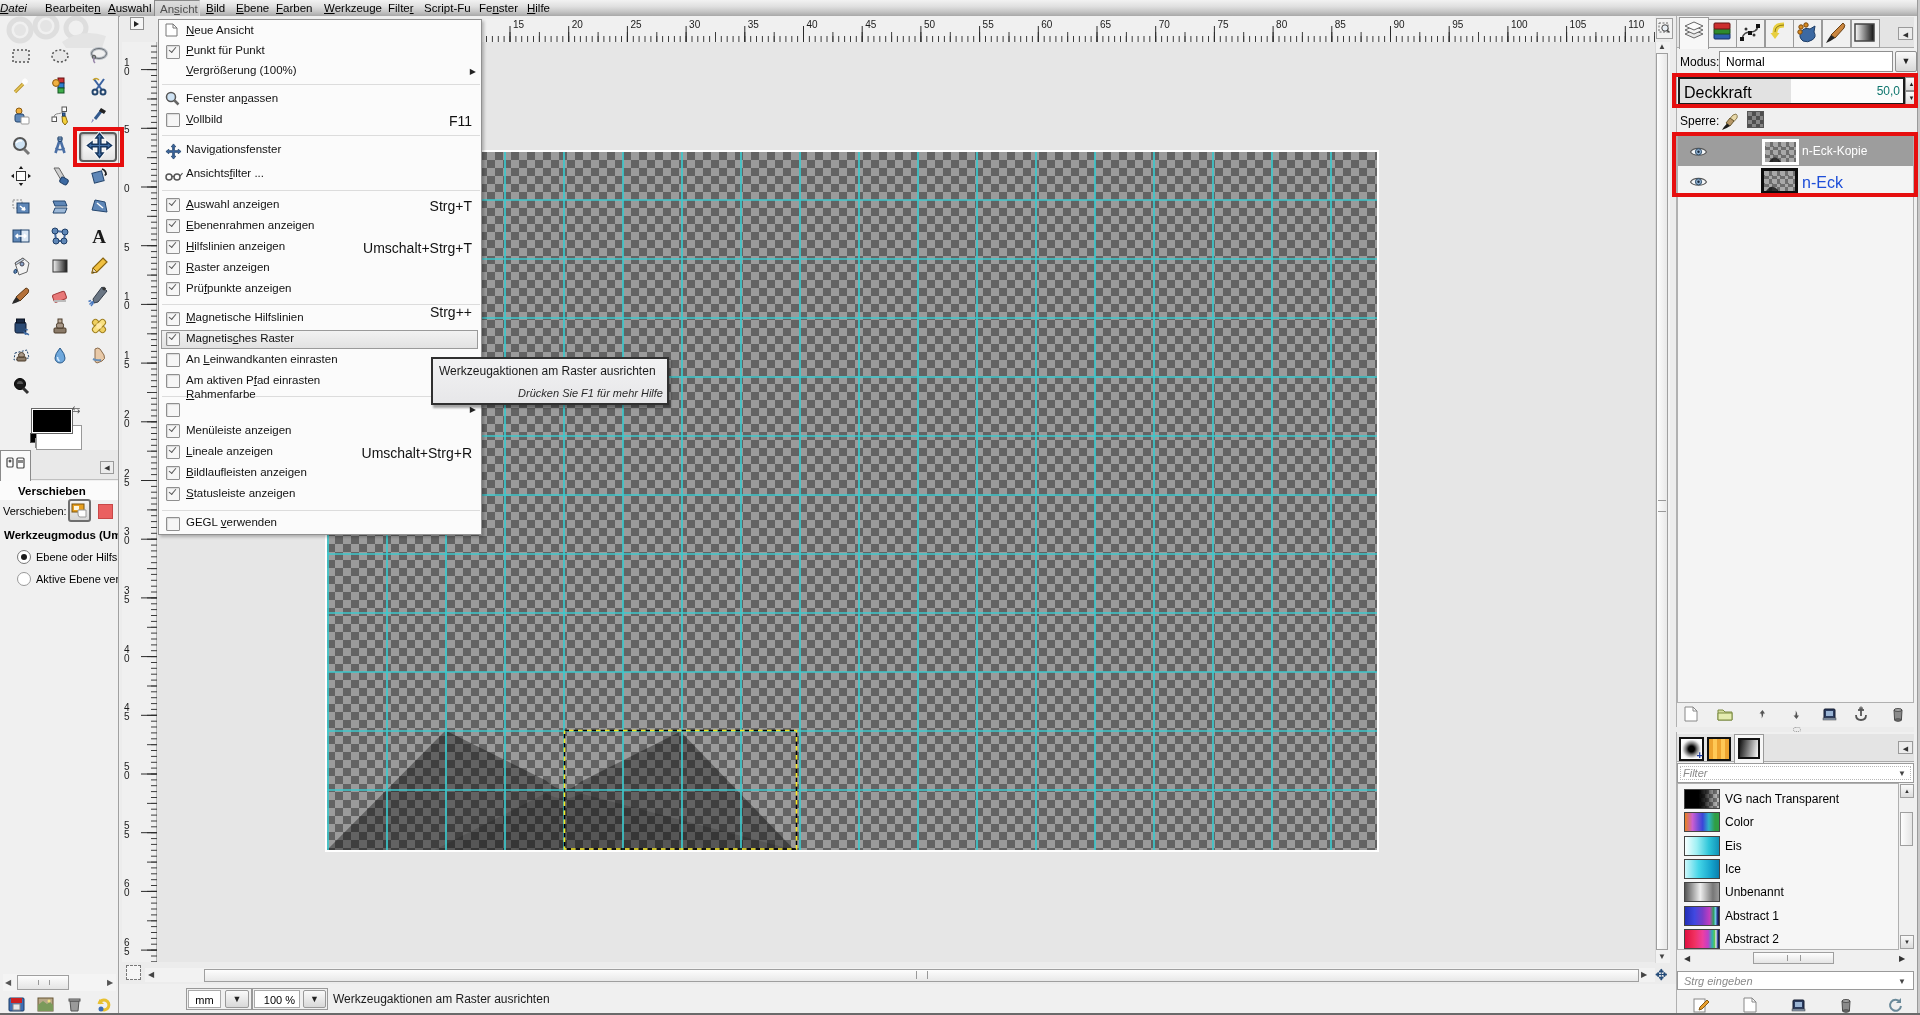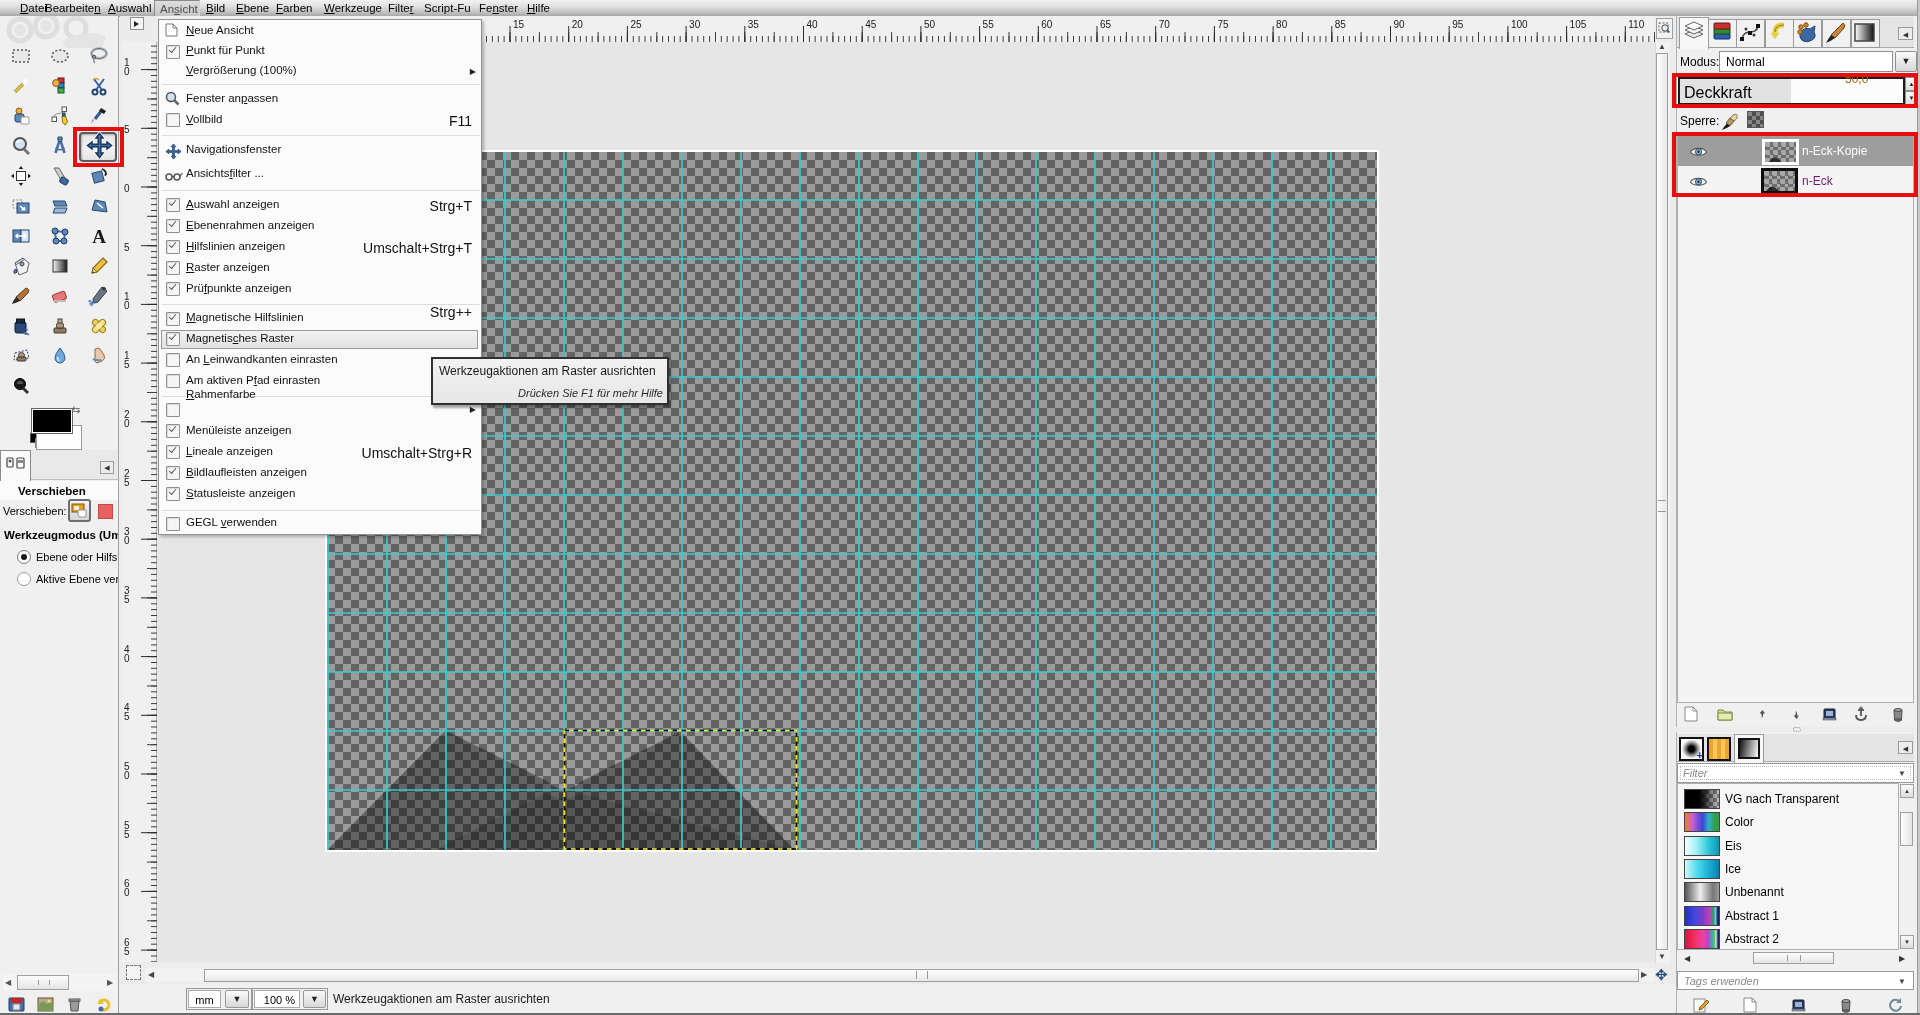--- a/index.html
+++ b/index.html
@@ -22,21 +22,21 @@
 .cbk::after{content:"";position:absolute;left:2px;top:1px;width:6px;height:3px;border-left:1.6px solid #5a5a5a;border-bottom:1.6px solid #5a5a5a;transform:rotate(-50deg);}
 u{text-decoration:underline;text-underline-offset:1px;}
 </style>
 </head>
 <body>
 
 <div class="abs" id="menubar" style="left:0;top:0;width:1920px;height:16px;
  background:linear-gradient(180deg,#f2f2f2 0%,#e0e0e0 40%,#c6c6c6 72%,#a8a8a8 100%);
  border-bottom:1px solid #a8a8a8;"></div>
 <div class="abs" style="left:0;top:1.5px;height:15px;font-size:11.5px;color:#000;white-space:nowrap;">
- <span class="abs" style="left:20px;"><u>D</u>atei</span>
+ <span class="abs" style="left:0;font-style:italic;"><u>D</u>atei</span>
  <span class="abs" style="left:45px;">Bearbeite<u>n</u></span>
  <span class="abs" style="left:108px;"><u>A</u>uswahl</span>
  <span class="abs" style="left:206px;"><u>B</u>ild</span>
  <span class="abs" style="left:236px;"><u>E</u>bene</span>
  <span class="abs" style="left:276px;"><u>F</u>arben</span>
  <span class="abs" style="left:324px;"><u>W</u>erkzeuge</span>
  <span class="abs" style="left:388px;">Filte<u>r</u></span>
  <span class="abs" style="left:424px;">Script-Fu</span>
  <span class="abs" style="left:479px;">Fe<u>n</u>ster</span>
  <span class="abs" style="left:527px;"><u>H</u>ilfe</span>
@@ -1051,21 +1051,21 @@
         <rect x="2" y="3" width="19" height="17" fill="url(#tg)" stroke="#444" stroke-width="1.5"></rect>
       </svg></div>
 <div class="abs" style="left:1898px;top:27px;width:15px;height:13px;background:#ececec;border:1px solid #9a9a9a;font-size:7px;color:#333;text-align:center;line-height:13px;box-sizing:border-box;">◀</div>
 <div class="abs" style="left:1680px;top:55px;font-size:12px;color:#000;">Modus:</div>
 <div class="abs" style="left:1719px;top:51px;width:174px;height:21px;background:#fff;border:1px solid #8f8f8f;box-sizing:border-box;"></div>
 <div class="abs" style="left:1726px;top:55px;font-size:12px;color:#000;">Normal</div>
 <div class="abs" style="left:1895px;top:51px;width:22px;height:21px;background:linear-gradient(180deg,#fafafa,#d8d8d8);border:1px solid #8f8f8f;border-radius:2px;box-sizing:border-box;text-align:center;font-size:9px;color:#222;line-height:19px;">▼</div>
 <div class="abs" style="left:1678px;top:77px;width:227px;height:28px;background:#fcfcfc;border:2px solid #1c1c1c;box-sizing:border-box;"></div>
 <div class="abs" style="left:1680px;top:79px;width:111px;height:24px;background:#e2e2e2;"></div>
 <div class="abs" style="left:1684px;top:84px;font-size:16px;color:#000;">Deckkraft</div>
-<div class="abs" style="left:1845px;top:72px;width:55px;font-size:12px;color:#a16207;">50,0</div>
+<div class="abs" style="left:1845px;top:84px;width:55px;font-size:12px;color:#0f766e;text-align:right;">50,0</div>
 <div class="abs" style="left:1905px;top:77px;width:13px;height:14px;background:linear-gradient(180deg,#fafafa,#dcdcdc);border:1px solid #8f8f8f;box-sizing:border-box;text-align:center;font-size:6px;color:#222;line-height:12px;">▲</div>
 <div class="abs" style="left:1905px;top:91px;width:13px;height:14px;background:linear-gradient(180deg,#fafafa,#dcdcdc);border:1px solid #8f8f8f;box-sizing:border-box;text-align:center;font-size:6px;color:#222;line-height:12px;">▼</div>
 <div class="abs" style="left:1680px;top:114px;font-size:12px;color:#000;">Sperre:</div>
 <div class="abs" style="left:1721px;top:112px;width:18px;height:18px;"><svg width="18" height="18">
         <path d="M15 2 q2 1.5 1 4 l-3 3.5 -4 -3 3 -3.5z" fill="#e8d8a8" stroke="#8a7a50"></path>
         <path d="M13 9 l-4 5 -4 -3 4 -5z" fill="#b89868" stroke="#6a5a30"></path>
         <path d="M6 11.5 q-3 3 -5 6.5 q4.5 -1.5 8 -4 z" fill="#1a1a1a"></path>
       </svg></div>
 <div class="abs" style="left:1747px;top:111px;width:17px;height:17px;border:1px solid #555;box-sizing:border-box;background-color:#858585;background-image:linear-gradient(45deg,#4e4e4e 25%,transparent 25% 75%,#4e4e4e 75%),linear-gradient(45deg,#4e4e4e 25%,transparent 25% 75%,#4e4e4e 75%);background-size:8px 8px;background-position:0 0,4px 4px;"></div>
 <div class="abs" style="left:1677px;top:133px;width:237px;height:570px;background:#f4f4f4;border:1px solid #b0b0b0;box-sizing:border-box;"></div>
@@ -1084,21 +1084,21 @@
 <div class="abs" style="left:1689px;top:174px;"><svg width="19" height="13">
         <path d="M1.5 7 C4 2.2 15 2.2 17.5 7 C15 11.2 4 11.2 1.5 7z" fill="#f4f6f8" stroke="#555" stroke-width="1.1"></path>
         <circle cx="9.5" cy="6.8" r="3.1" fill="#8caccc" stroke="#33536e"></circle>
         <circle cx="9.5" cy="6.8" r="1.2" fill="#1a2a3e"></circle>
       </svg></div>
 <div class="abs mini-checks" style="left:1761px;top:168px;width:31px;height:20px;border:3px solid #0d0d0d;background-size:8px 8px;box-sizing:content-box;">
       <svg width="31" height="20" style="position:absolute">
         <path d="M2 20 Q8 12 14 19 L14 20 Z" fill="#101010" fill-opacity="0.8"></path>
       </svg>
     </div>
-<div class="abs" style="left:1802px;top:174px;font-size:12px;color:#701a75;">n-Eck</div>
+<div class="abs" style="left:1802px;top:174px;font-size:16px;color:#1d4ed8;">n-Eck</div>
 <div class="abs" style="left:1683px;top:706px;width:16px;height:16px;"><svg width="16" height="16">
         <path d="M2 1 h8 l4 4 v10 h-12z" fill="#fff" stroke="#888"></path>
         <path d="M10 1 v4 h4" fill="none" stroke="#888"></path>
       </svg></div>
 <div class="abs" style="left:1717px;top:706px;width:16px;height:16px;"><svg width="16" height="16">
         <path d="M1 4 h5 l2 2 h7 v8 h-14z" fill="#d4dca0" stroke="#7a8a40"></path>
         <path d="M1 7 h14 v7 h-14z" fill="#e4ecb0" stroke="#7a8a40"></path>
       </svg></div>
 <div class="abs" style="left:1754px;top:706px;width:16px;height:16px;"><svg width="16" height="16">
         <path d="M8.5 4 l2.5 3.5 h-1.7 q0 3 -1.6 5 q0.4 -2.5 -0.5 -5 h-1.7z" fill="#555"></path>
@@ -1158,21 +1158,21 @@
 <div class="abs" style="left:1900px;top:784px;width:14px;height:165px;background:#f0f0f0;"></div>
 <div class="abs" style="left:1900px;top:784px;width:14px;height:14px;background:linear-gradient(180deg,#fafafa,#dcdcdc);border:1px solid #9f9f9f;box-sizing:border-box;text-align:center;font-size:6px;line-height:12px;color:#333;">▲</div>
 <div class="abs" style="left:1900px;top:935px;width:14px;height:14px;background:linear-gradient(180deg,#fafafa,#dcdcdc);border:1px solid #9f9f9f;box-sizing:border-box;text-align:center;font-size:6px;line-height:12px;color:#333;">▼</div>
 <div class="abs" style="left:1900px;top:812px;width:13px;height:34px;background:linear-gradient(90deg,#fdfdfd,#e4e4e4);border:1px solid #9f9f9f;box-sizing:border-box;"></div>
 <div class="abs" style="left:1677px;top:951px;width:237px;height:14px;background:#f0f0f0;"></div>
 <div class="abs" style="left:1684px;top:954px;width:10px;height:10px;font-size:8px;color:#333;">◀</div>
 <div class="abs" style="left:1899px;top:954px;width:10px;height:10px;font-size:8px;color:#333;">▶</div>
 <div class="abs" style="left:1753px;top:952px;width:81px;height:12px;background:linear-gradient(180deg,#fdfdfd,#e4e4e4);border:1px solid #9f9f9f;box-sizing:border-box;"></div>
 <div class="abs" style="left:1787px;top:955px;width:12px;height:6px;border-left:1px solid #999;border-right:1px solid #999;"></div>
 <div class="abs" style="left:1677px;top:971px;width:237px;height:19px;background:#fff;border:1px solid #9a9a9a;box-sizing:border-box;"></div>
-<div class="abs" style="left:1684px;top:975px;font-size:11px;font-style:italic;color:#8a8a8a;">Tags erwenden</div>
+<div class="abs" style="left:1684px;top:975px;font-size:11px;font-style:italic;color:#8a8a8a;">Strg eingeben</div>
 <div class="abs" style="left:1898px;top:977px;width:12px;height:8px;font-size:8px;color:#444;">▼</div>
 <div class="abs" style="left:1693px;top:997px;width:16px;height:16px;"><svg width="16" height="16">
         <rect x="1" y="2" width="11" height="13" fill="#fff" stroke="#888"></rect>
         <path d="M14 3 l2 2 -7 7 -3 1 1 -3 z" fill="#e8a030" stroke="#8a5a10"></path>
       </svg></div>
 <div class="abs" style="left:1742px;top:997px;width:16px;height:16px;"><svg width="16" height="16">
         <path d="M2 1 h8 l4 4 v10 h-12z" fill="#fff" stroke="#888"></path>
         <path d="M10 1 v4 h4" fill="none" stroke="#888"></path>
       </svg></div>
 <div class="abs" style="left:1790px;top:997px;width:16px;height:16px;"><svg width="16" height="16">

